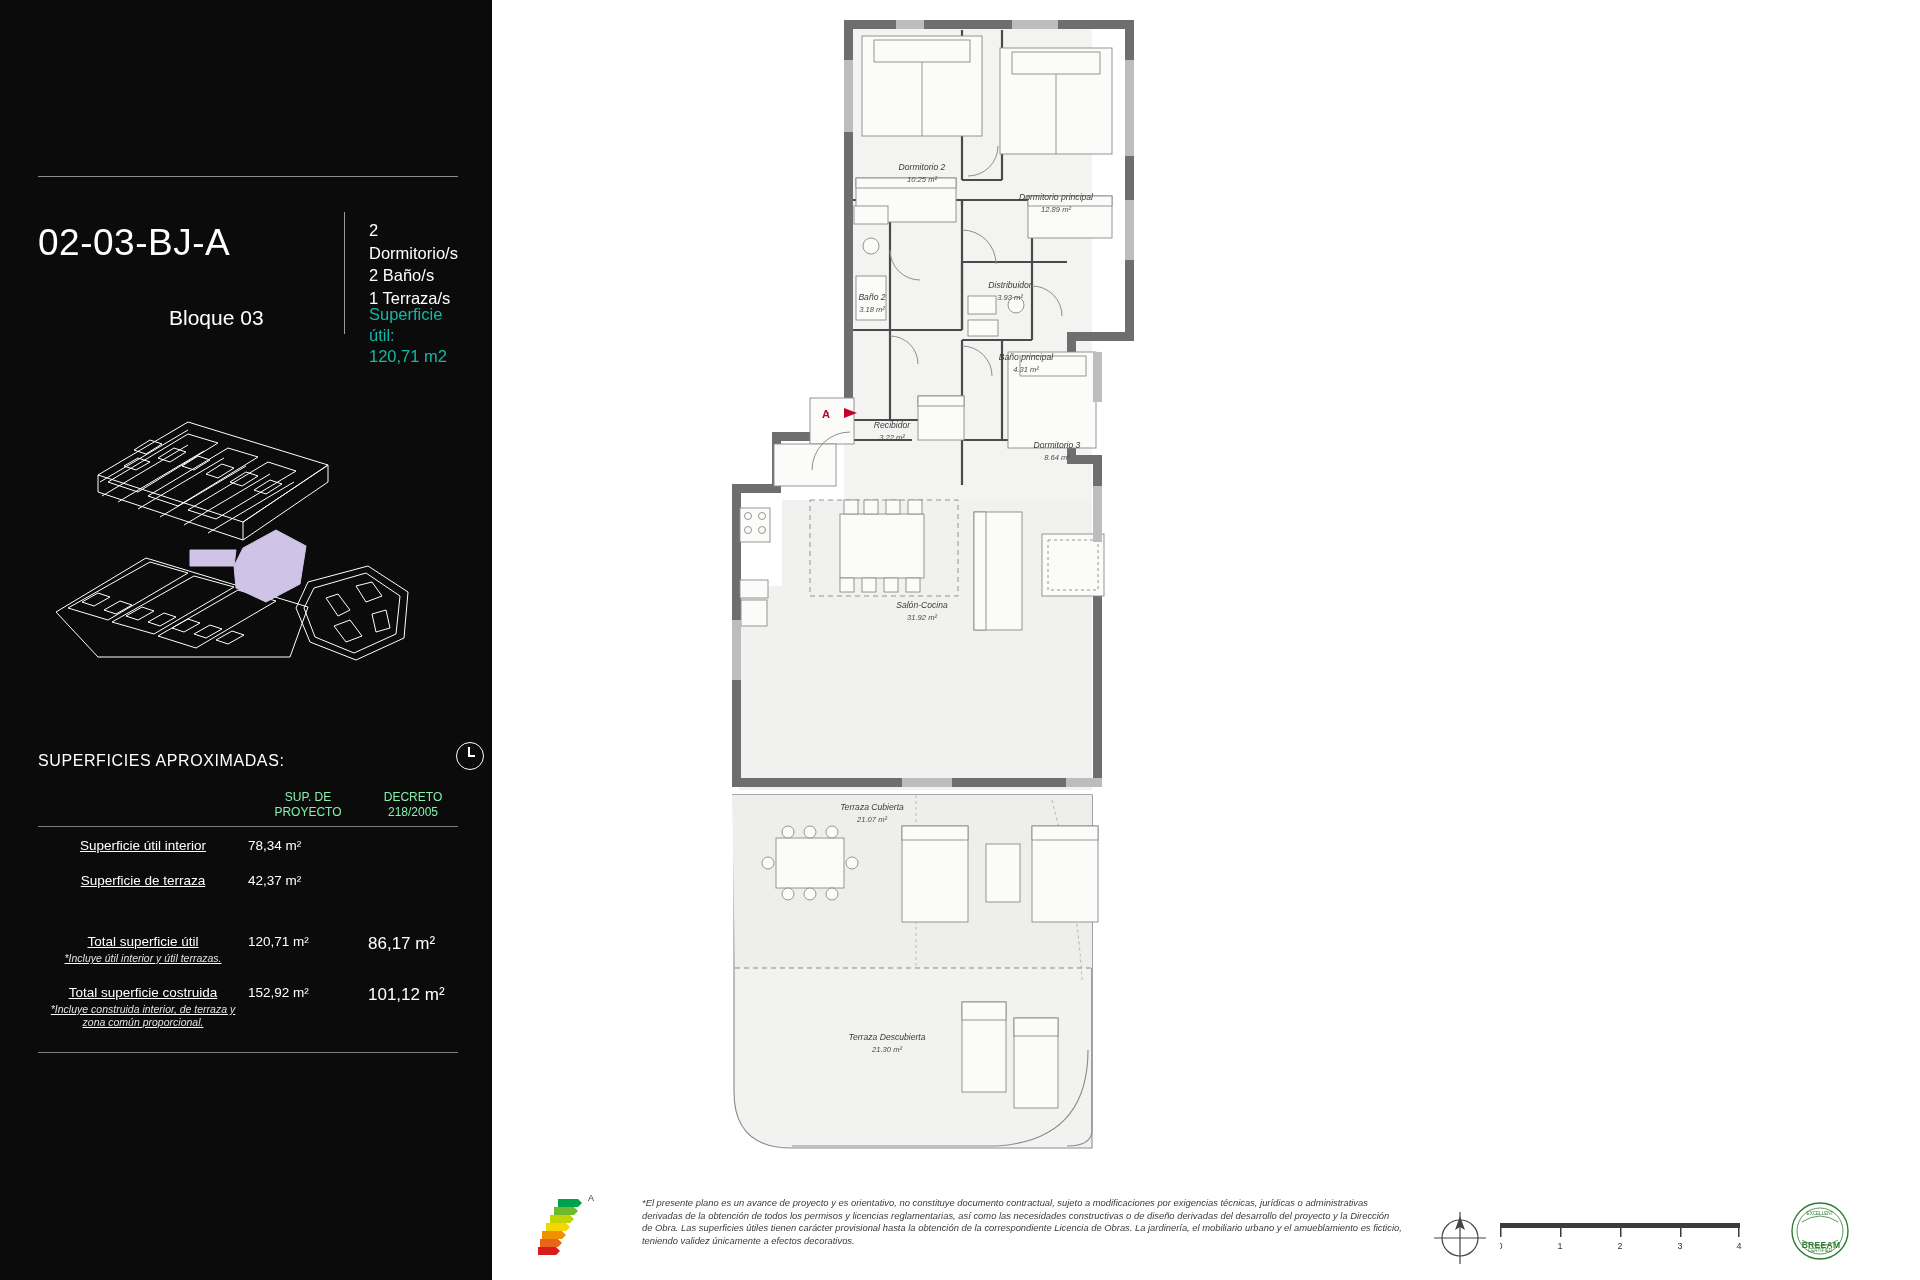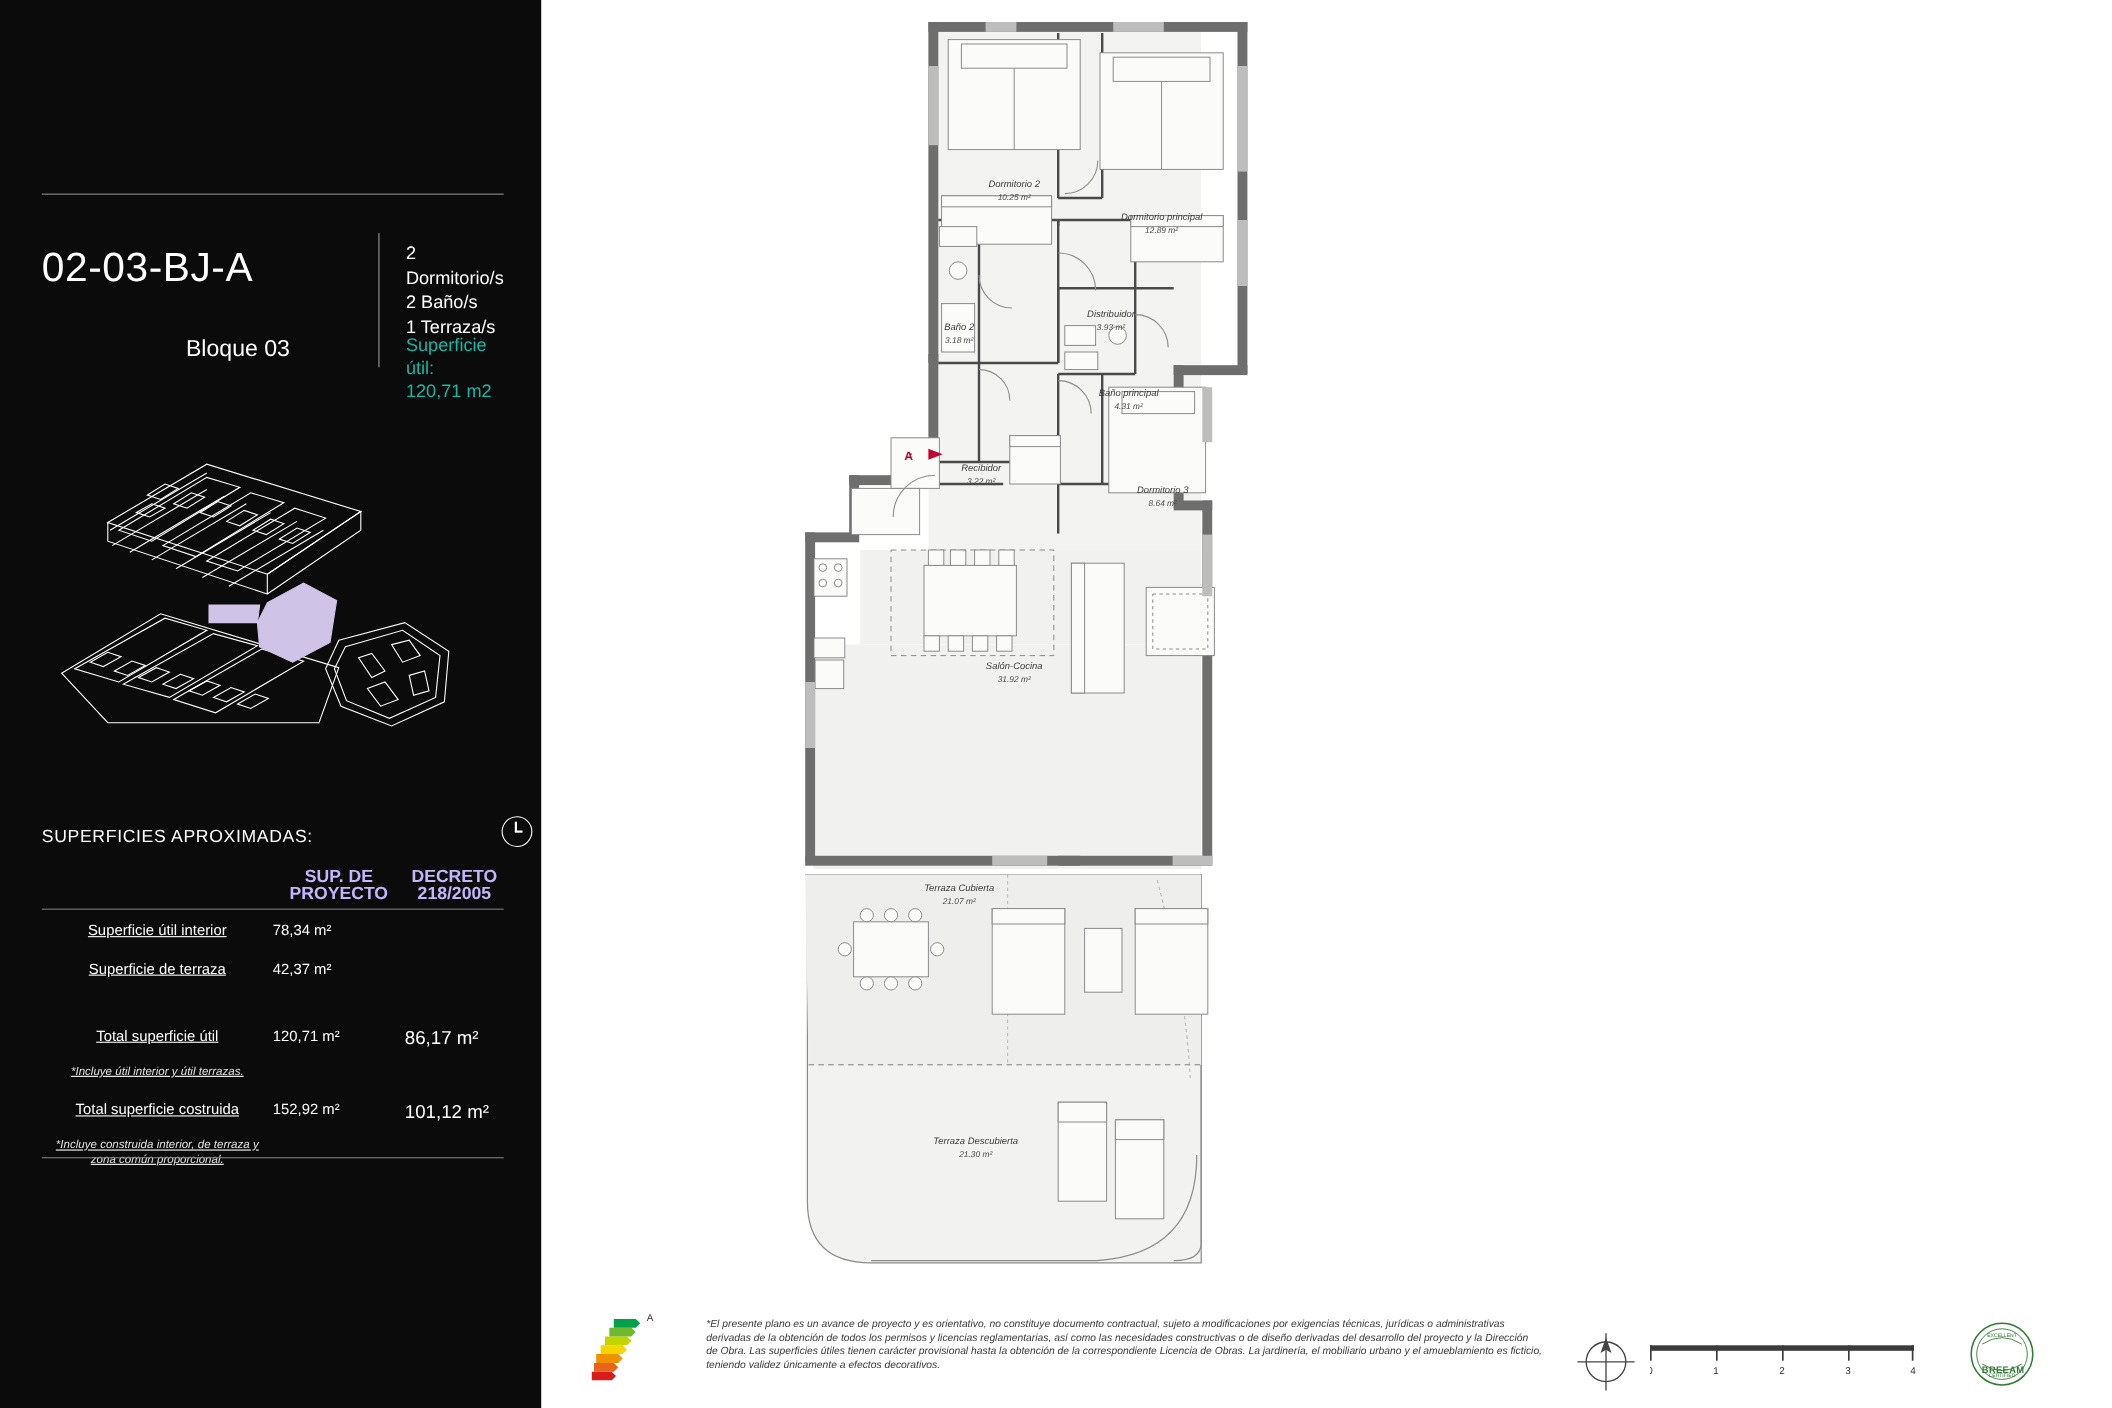--- a/index.html
+++ b/index.html
@@ -19,27 +19,27 @@
   .specs{position:absolute;left:331px;top:219px;font-size:16.5px;line-height:22.5px;color:#ffffff;}
   .sup-util{position:absolute;left:331px;top:304px;font-size:16.5px;line-height:21px;color:#14b8a6;}
 
   
   .iso{position:absolute;left:0px;top:370px;width:420px;height:320px;}
   .iso svg{display:block;}
 
   .sup-title{position:absolute;left:0;top:752px;font-size:16px;letter-spacing:.6px;color:#ffffff;}
 
   table.sup{position:absolute;left:0;top:790px;width:420px;border-collapse:collapse;color:#fff;font-size:13.5px;}
-  table.sup th{font-weight:700;font-size:16px;line-height:15px;text-align:center;color:#c4b5fd;padding:0 0 8px 0;}
+  table.sup th{font-weight:400;font-size:12px;line-height:15px;text-align:center;color:#86efac;padding:0 0 8px 0;}
   table.sup th.lbl{text-align:left;}
   table.sup td{padding:10px 0;vertical-align:top;}
   table.sup td.lbl{text-align:center;width:210px;font-size:13.5px;text-decoration:underline;}
   table.sup td.v1{width:120px;text-align:left;font-size:13.5px;}
   table.sup td.v2{width:90px;text-align:left;font-size:17px;}
-  .note{display:block;font-size:10.5px;font-style:italic;line-height:13px;color:#e2e2e2;margin-top:19px;}
+  .note{display:block;font-size:10.5px;font-style:italic;line-height:13px;color:#e2e2e2;margin-top:3px;}
   .rowline{position:absolute;left:0;height:1px;background:#7d7d7d;width:420px;}
 
   
   .clock{position:absolute;left:418px;top:742px;width:26px;height:26px;border:1.6px solid #fff;border-radius:50%;}
   .clock:before{content:"";position:absolute;left:11px;top:4px;width:1.6px;height:9px;background:#fff;}
   .clock:after{content:"";position:absolute;left:11px;top:12px;width:7px;height:1.6px;background:#fff;}
 
   
   .plan{position:absolute;left:492px;top:0;width:1428px;height:1280px;}
   .plan svg{display:block;}

